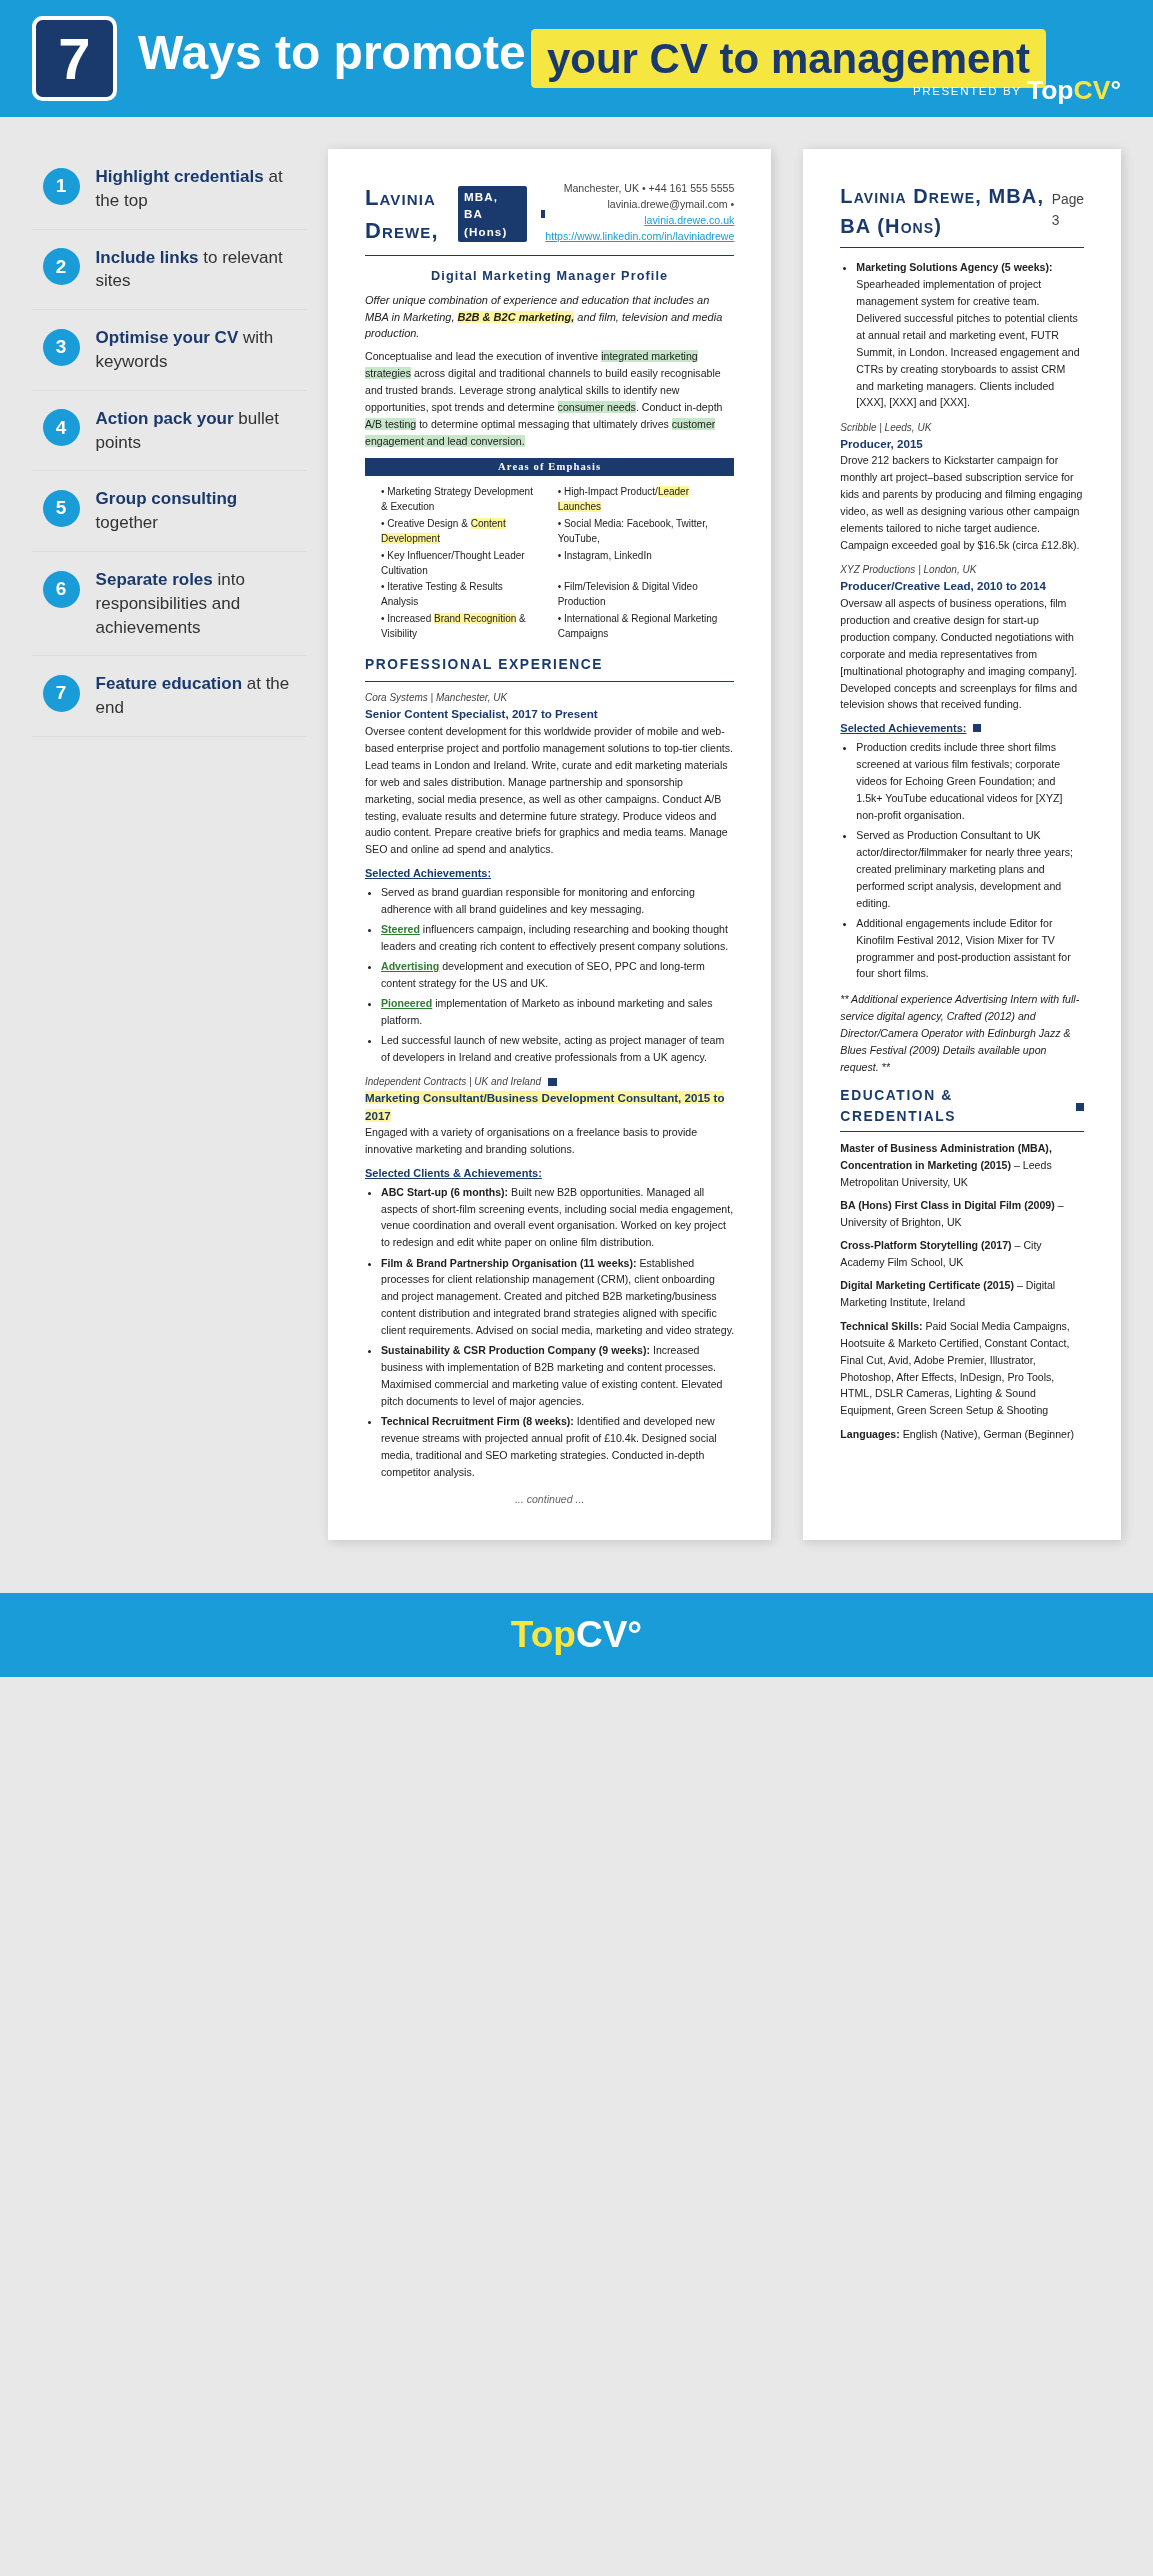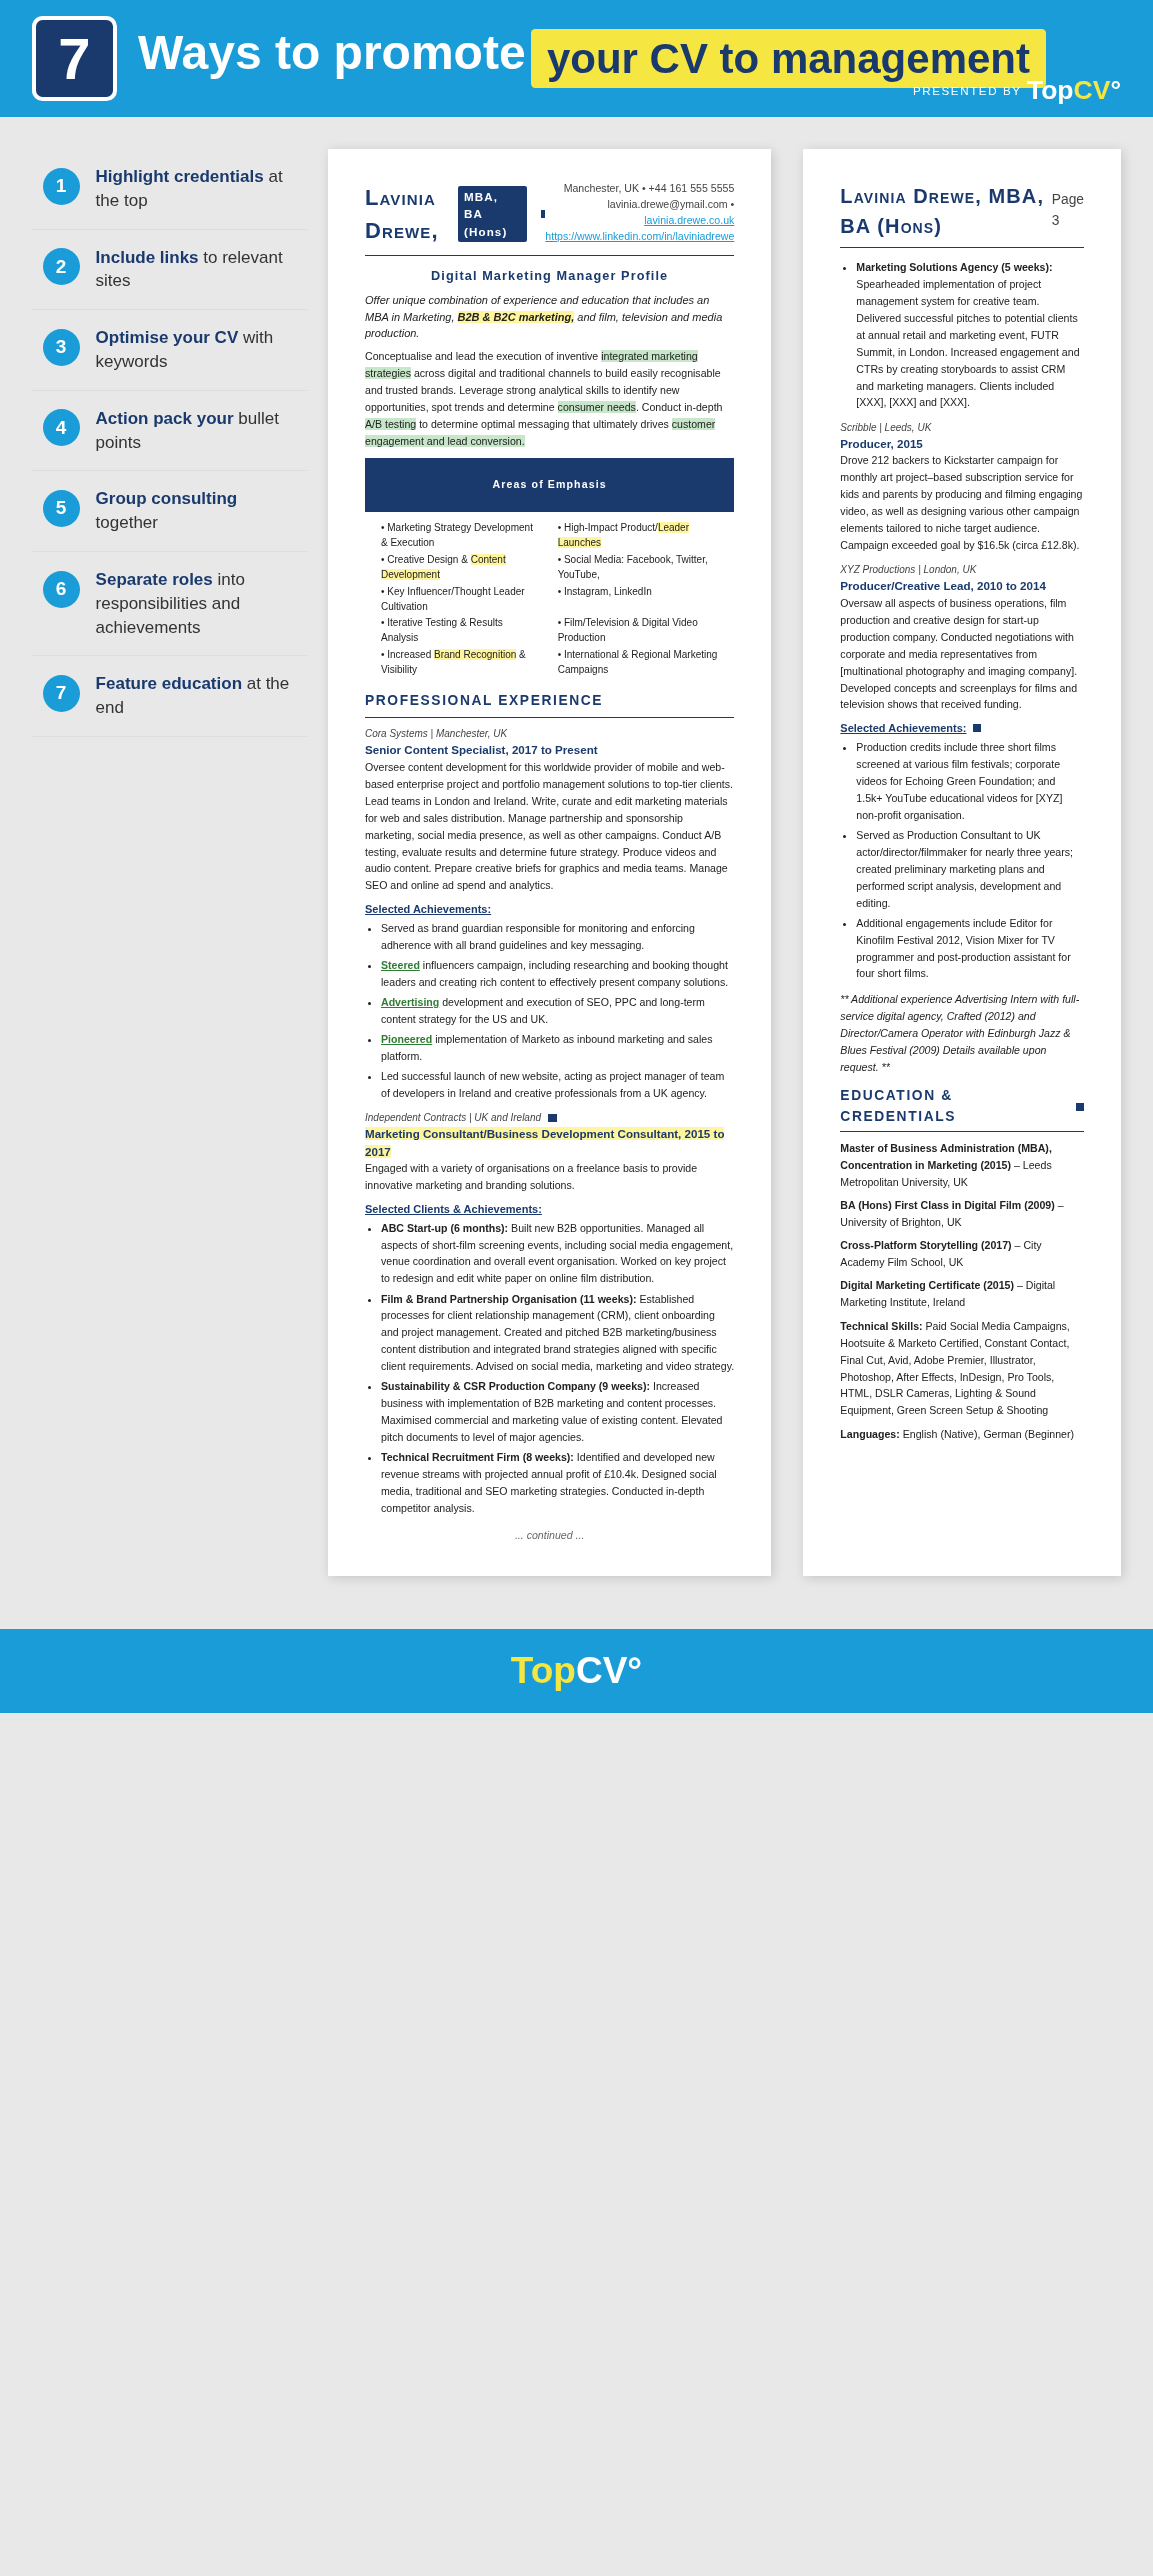--- a/index.html
+++ b/index.html
@@ -204,26 +204,27 @@
     }
     .cv-body-text {
       font-size: 10.6px;
       line-height: 1.6;
       margin-bottom: 6.4px;
     }
 
     .areas-section {
       background: #1a3a6e;
       color: white;
-      padding: 19px 8px;
+      padding: 1px 8px;
       font-size: 10.6px;
       font-weight: 700;
       letter-spacing: 1.1px;
       text-align: center;
       margin: 6.4px 0 4.2px 0;
+      font-family: Liberation Serif, serif;
     }
     .areas-grid {
       display: grid;
       grid-template-columns: 1fr 1fr;
       gap: 1.6px 16px;
       font-size: 10px;
       padding: 4.2px 16px;
     }
     .area-item::before {
       content: "• ";

